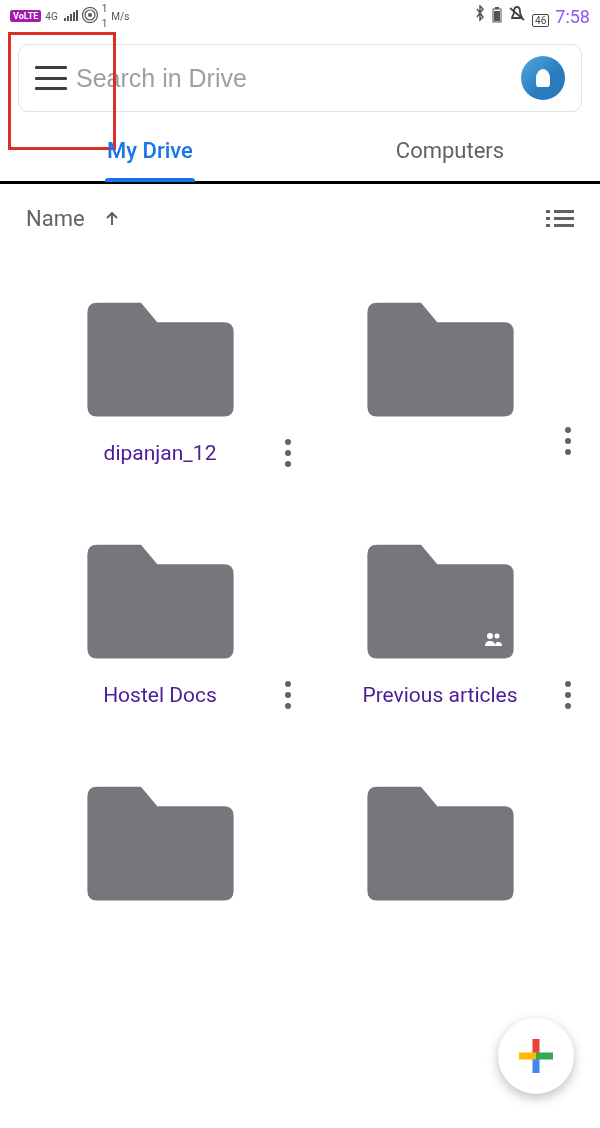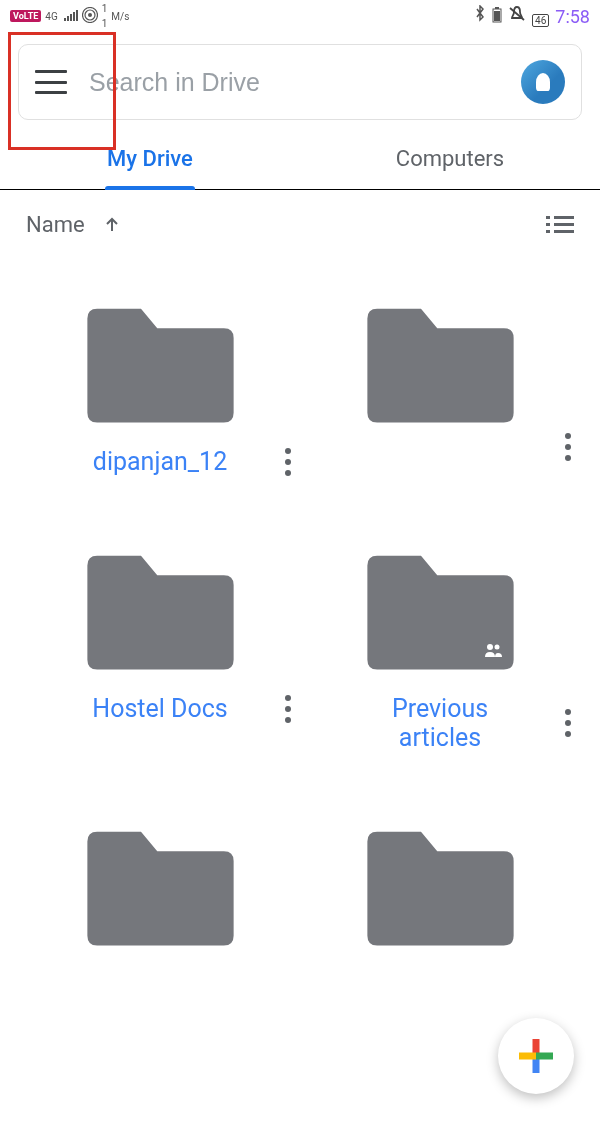--- a/index.html
+++ b/index.html
@@ -15,41 +15,41 @@
     height: 32px;
     display: flex;
     justify-content: space-between;
     align-items: center;
     padding: 0 10px;
     font-size: 14px;
     color: #333;
   }
   .status-left { display: flex; align-items: center; gap: 4px; }
   .volte-badge {
-    background: #be185d;
+    background: #a21caf;
     color: #fff;
     font-size: 9px;
     font-weight: bold;
     padding: 1px 3px;
     border-radius: 2px;
   }
   .sig-grp { display:flex; align-items:flex-end; gap:6px; font-size:10px; color:#555;}
   .status-right { display: flex; align-items: flex-end; gap: 6px; font-size: 15px; color:#444;}
   .batt-box { border:1.5px solid #444; font-size:10px; padding:0 2px; border-radius:2px;}
   .time { font-size: 18px; color:#8b5cf6; }
 
   .search-wrap { padding: 12px 18px; position: relative; }
   .search-bar {
-    height: 76px;
+    height: 68px;
     border: 1px solid #e0e0e0;
     border-radius: 10px;
     display: flex;
     align-items: center;
     padding: 0 16px;
-    gap: 22px;
+    gap: 9px;
   }
   .hamburger {
     width: 32px; height: 24px;
     display:flex; flex-direction:column; justify-content:space-between;
     cursor:pointer;
   }
   .hamburger span { height:3px; background:#3c4043; border-radius:1px;}
   .highlight-box {
     position:absolute;
     top: 0px; left: 8px;
@@ -70,21 +70,21 @@
     background: linear-gradient(135deg,#4fa8e0 0%,#2a7bbd 60%);
     display:flex; align-items:center; justify-content:center;
     position:relative;
   }
   .avatar::after{
     content:""; width:14px;height:18px;background:#fff;border-radius:50% 50% 20% 20%;
   }
 
   .tabs {
     display:flex;
-    border-bottom:1px solid #000000;
+    border-bottom:3px solid #000000;
   }
   .tab {
     flex:1;
     text-align:center;
     padding: 14px 0 18px;
     font-size: 22px;
     color:#5f6368;
     position:relative;
     cursor:pointer;
   }
@@ -114,21 +114,21 @@
     padding: 50px 40px 40px;
   }
   .item { display:flex; flex-direction:column; align-items:center; }
   .folder-ico { width:165px; height:130px; position:relative;}
   .folder-ico svg { width:100%; height:100%; }
   .shared-badge {
     position:absolute; right:18px; bottom:14px;
     color:#fff; 
   }
   .item-row{ display:flex; align-items:center; margin-top:18px; width:100%; justify-content:center; position:relative;}
-  .item-name { font-size:25px; color:#3b82f6; text-align:center; max-width:170px;}
+  .item-name { font-size:21px; color:#4c1d95; text-align:right; max-width:170px;}
   .kebab {
     position:absolute; right:-20px;
     width:24px; display:flex; flex-direction:column; align-items:center; gap:5px;
     cursor:pointer;
   }
   .kebab span{width:6px;height:6px;background:#5f6368;border-radius:50%;}
 
   .fab {
     position:absolute;
     right:26px; bottom:34px;

